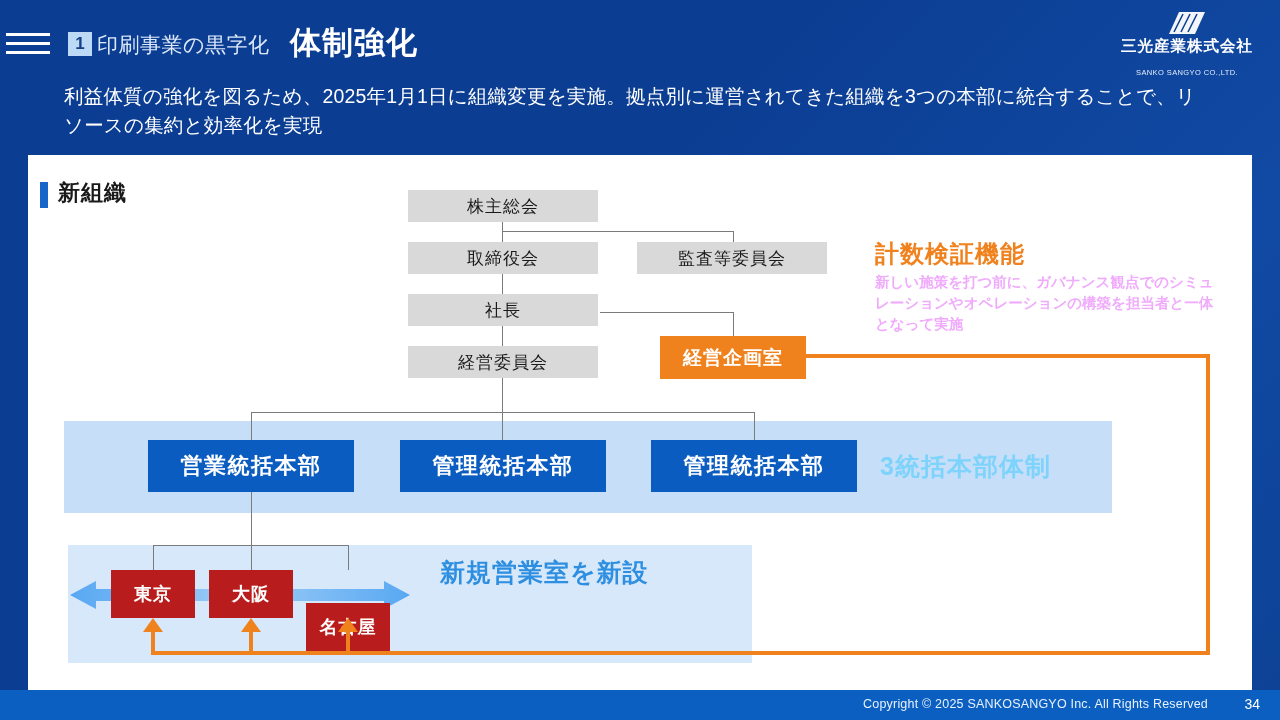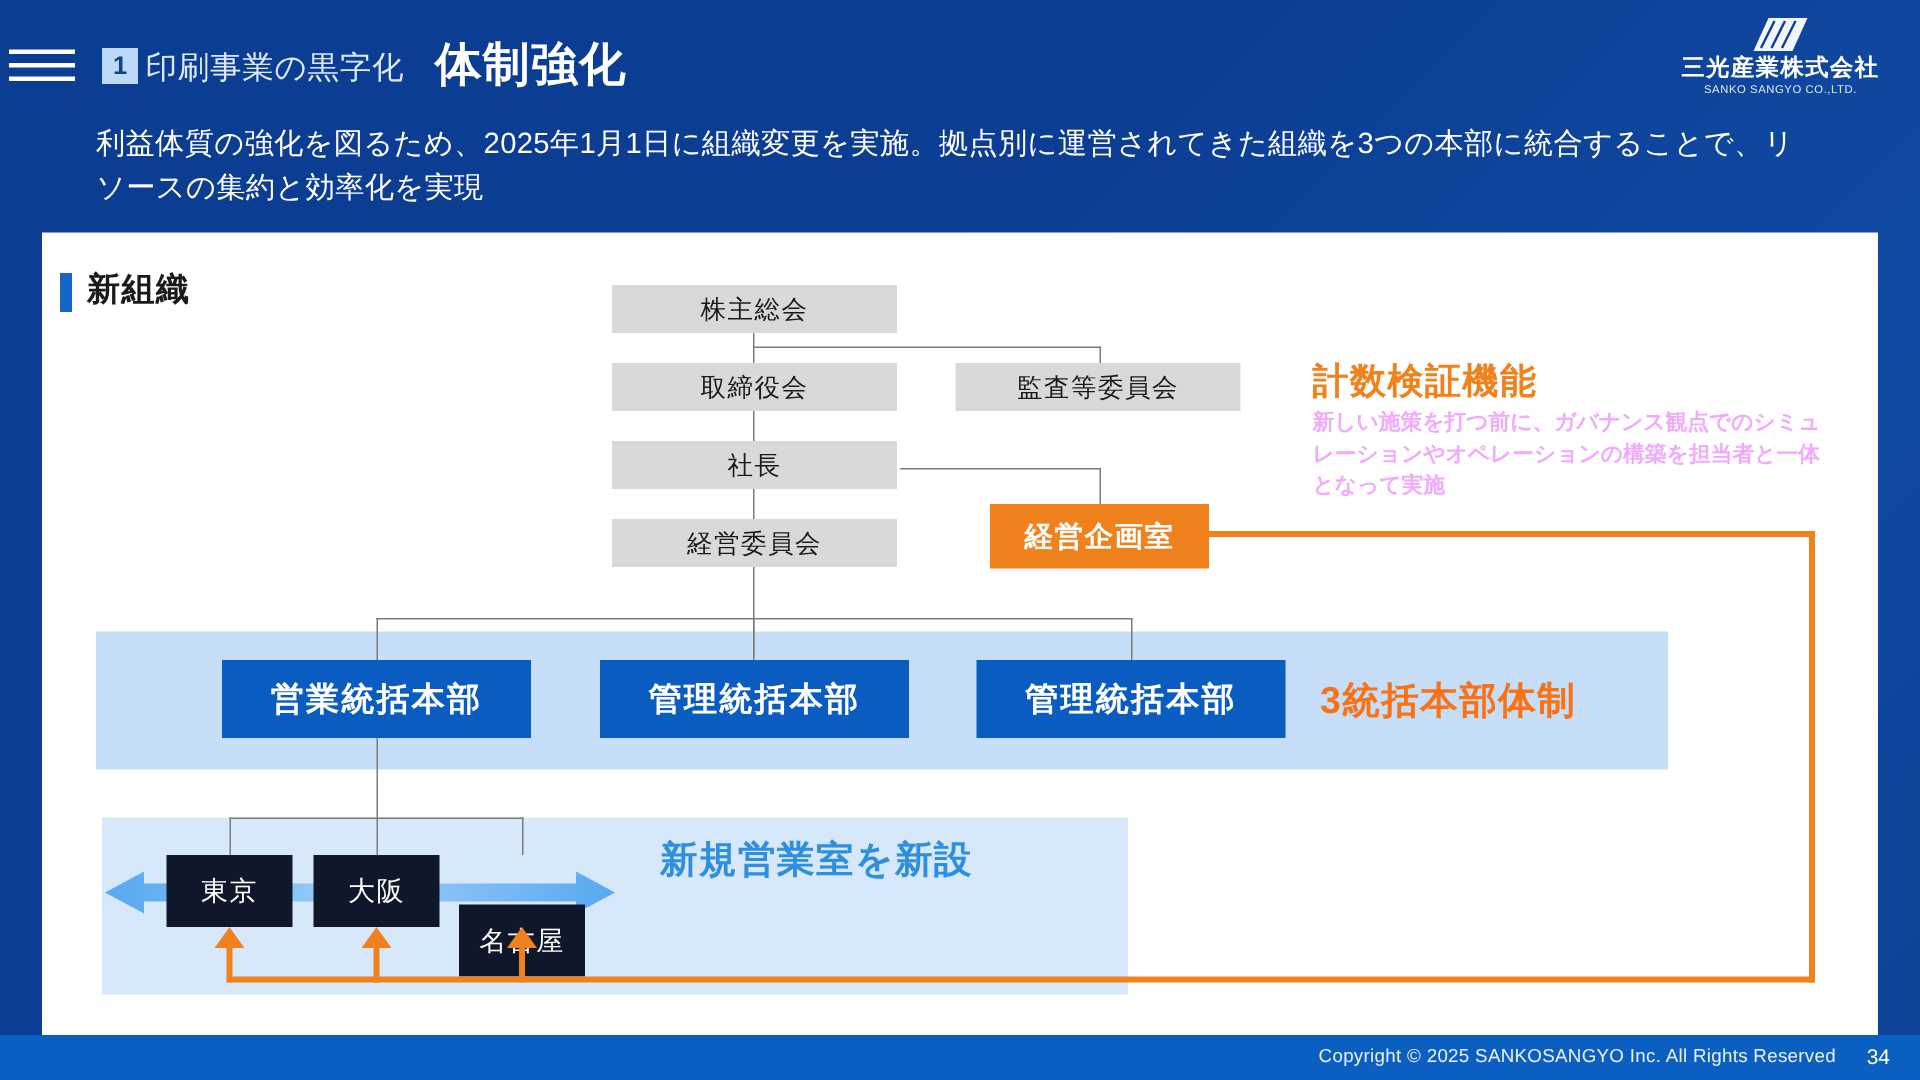--- a/index.html
+++ b/index.html
@@ -97,21 +97,21 @@
     font-weight: bold;
     letter-spacing: 1px;
     line-height: 17px;
     margin-top: 1px;
   }
   .logo-en {
     display: block;
     color: #e3edfa;
     font-size: 7.5px;
     letter-spacing: 0.4px;
-    margin-top: 1px;
+    margin-top: 14px;
   }
 
   
   .card {
     position: absolute;
     left: 28px; top: 155px;
     width: 1224px; height: 535px;
     background: #ffffff;
   }
 
@@ -158,24 +158,24 @@
     color: #ffffff;
     font-size: 22px;
     font-weight: bold;
     display: flex;
     align-items: center;
     justify-content: center;
     letter-spacing: 1.5px;
   }
   .citybox {
     position: absolute;
-    background: #0f172a;
+    background: #b91c1c;
     color: #ffffff;
     font-size: 18px;
-    font-weight: normal;
+    font-weight: bold;
     display: flex;
     align-items: center;
     justify-content: center;
     letter-spacing: 1px;
   }
   .vline { position: absolute; background: #7b7b7b; width: 1.4px; }
   .hline { position: absolute; background: #7b7b7b; height: 1.4px; }
   .band-div {
     position: absolute;
     left: 64px; top: 421px;
@@ -185,21 +185,21 @@
   .band-branch {
     position: absolute;
     left: 68px; top: 545px;
     width: 684px; height: 118px;
     background: #d8e8fb;
   }
 
   .label-3hq {
     position: absolute;
     left: 880px; top: 450px;
-    color: #f97316;
+    color: #7dd3fc;
     font-size: 25px;
     font-weight: bold;
     letter-spacing: 1px;
     white-space: nowrap;
   }
 
   
   .callout-title {
     position: absolute;
     left: 875px; top: 238px;
@@ -238,21 +238,21 @@
     font-weight: bold;
     line-height: 22px;
   }
 
   
   .ol { position: absolute; background: #f0821e; }
 
   
   .footer-text {
     position: absolute;
-    right: 56px; top: 697px;
+    right: 72px; top: 697px;
     color: #e8f1fc;
     font-size: 12.5px;
     letter-spacing: 0.2px;
     white-space: nowrap;
   }
   .footer-page {
     position: absolute;
     right: 20px; top: 696px;
     color: #ffffff;
     font-size: 14px;

